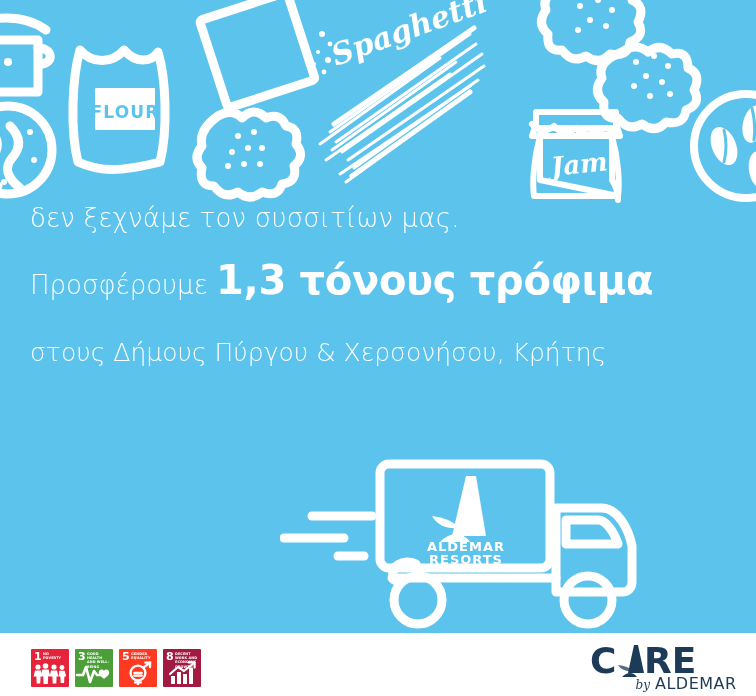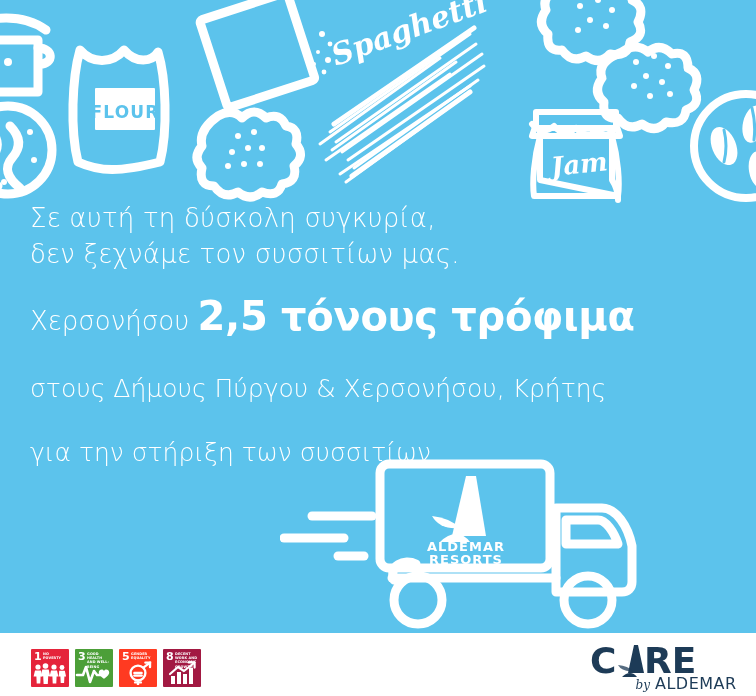--- a/index.html
+++ b/index.html
@@ -231,31 +231,29 @@
         <path d="M 724 130 q 4 16 0 32"></path>
         <path d="M 752 108 q 4 16 2 32"></path>
         <path d="M 760 153 q 3 16 0 32"></path>
       </g>
 
       <text x="125" y="118" fill="#5cc3ec" text-anchor="middle" font-family="'DejaVu Sans','Liberation Sans',sans-serif" font-size="17" font-weight="bold" letter-spacing="1.2">FLOUR</text>
     </svg>
 
     <div class="copy">
       <div class="lead">
-        <div>Σε αυτή τη δύσκολη συγκυρία,</div>
         <div>δεν ξεχνάμε τον συσσιτίων μας.</div>
       </div>
 
       <div class="gap"></div>
 
       <div class="offerline">
-        <span>Χερσονήσου </span><span class="big">2,5 τόνους τρόφιμα</span>
+        <span>Προσφέρουμε </span><span class="big">1,3 τόνους τρόφιμα</span>
       </div>
       <div class="sub">στους Δήμους Πύργου &amp; Χερσονήσου, Κρήτης</div>
-      <div class="sub">για την στήριξη των συσσιτίων</div>
     </div>
 
     <svg style="position:absolute;left:280px;top:450px;" width="400" height="180" viewBox="0 0 400 180">
       <g fill="none" stroke="#ffffff" stroke-width="9" stroke-linecap="round" stroke-linejoin="round">
 
         <rect x="100" y="14" width="170" height="104" rx="9"></rect>
 
         <path d="M 276 58 L 322 58 C 336 58, 348 76, 352 96 L 352 132
                  C 352 138, 348 142, 342 142 L 276 142 Z"></path>
 

